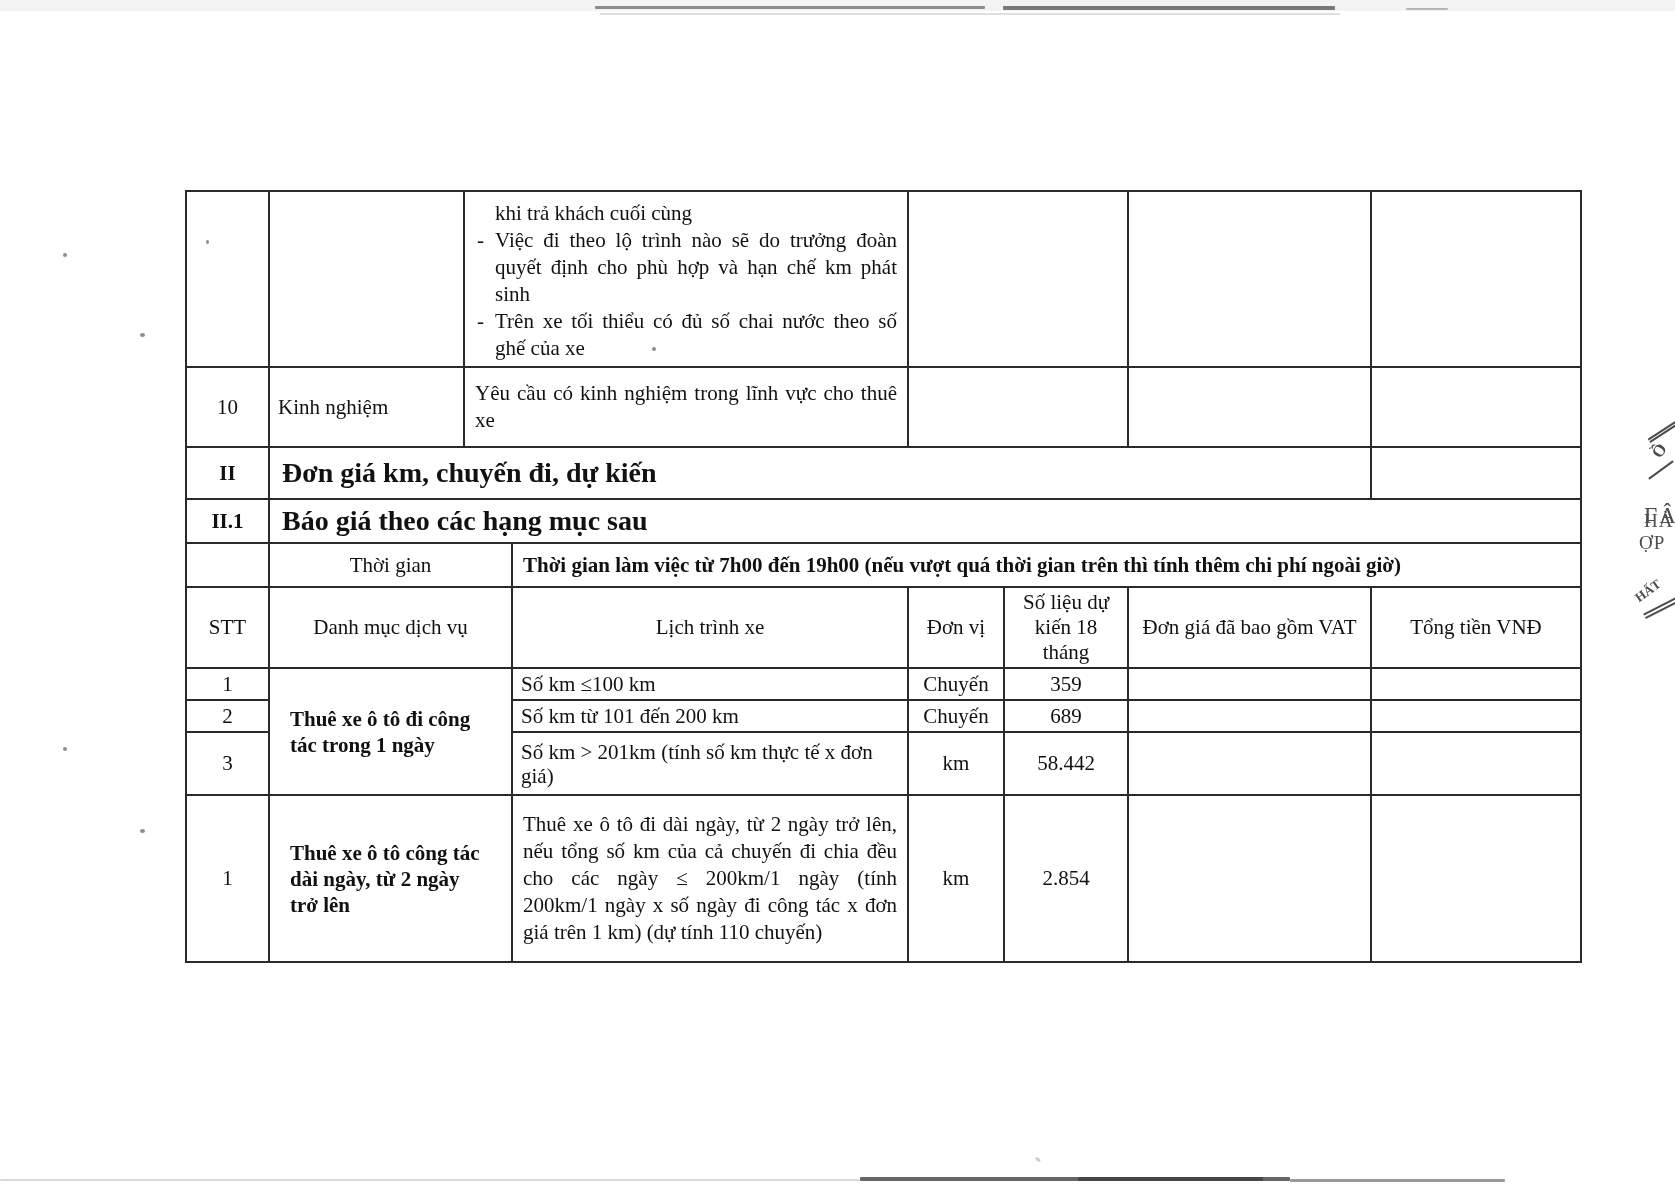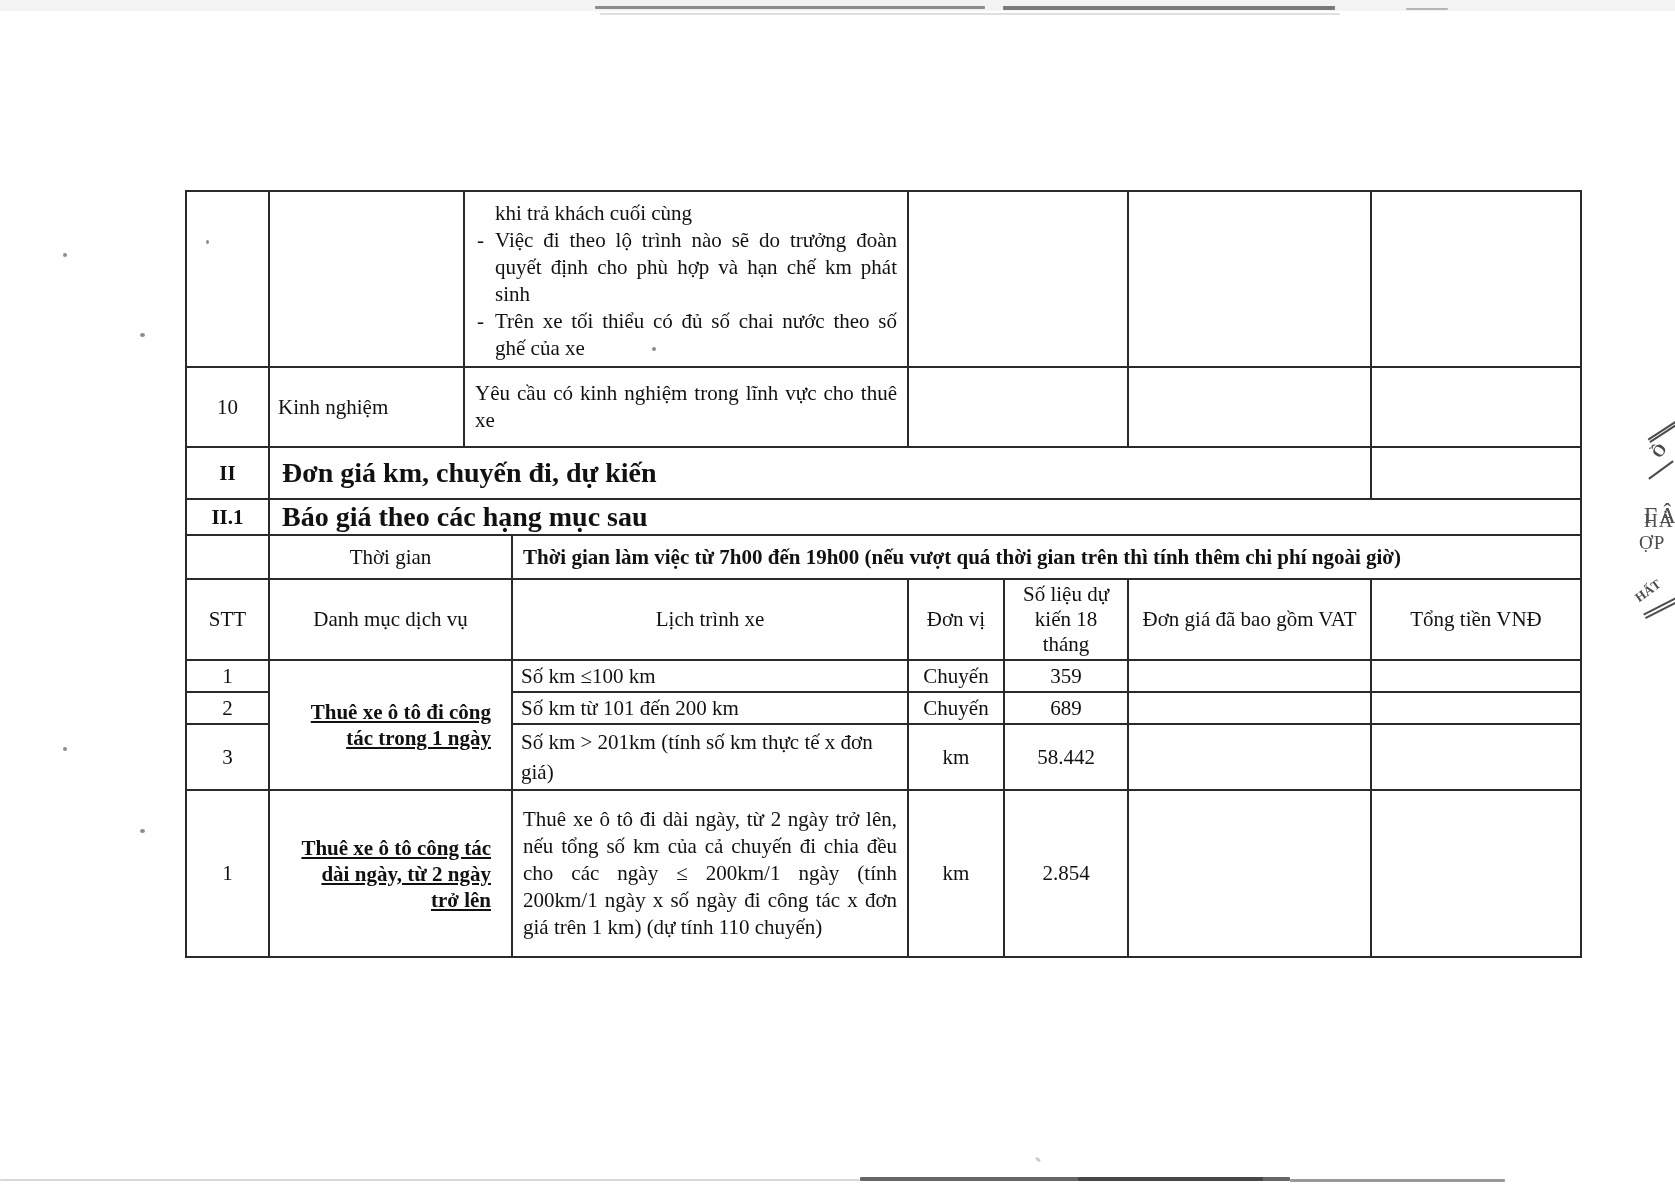--- a/index.html
+++ b/index.html
@@ -67,21 +67,21 @@
   td.center { text-align: center; }
   td.vtop { vertical-align: top; font-family: Liberation Serif, serif; }
   td.bold, .bold { font-weight: bold; }
   td.pad { padding: 2px 8px; }
   td.just { text-align: justify; padding: 4px 10px; line-height: 27px; }
   .cont-cell { padding: 8px 10px 4px 10px; line-height: 27px; text-align: justify; }
   .cont-first { padding-left: 20px; }
   .dash-item { position: relative; padding-left: 20px; }
   .dash-item .dash { position: absolute; left: 2px; top: 0; }
   .section-title { font-size: 28px; padding-left: 12px; }
-  .group-name { line-height: 26px; text-align: right; padding: 2px 20px; text-decoration: underline; }
+  .group-name { line-height: 26px; text-align: left; padding: 2px 20px; }
   .hdr { text-align: center; line-height: 25px; padding: 2px 4px; }
   .time-text { padding-left: 10px; font-weight: bold; }
 </style>
 </head>
 <body>
 
 <div class="page">
 
   <div class="scan-strip-top"></div>
   <div class="streak s1"></div>
@@ -151,21 +151,21 @@
       <td></td>
       <td></td>
     </tr>
 
     <tr style="height:52px">
       <td class="center bold">II</td>
       <td colspan="6" class="bold section-title">Đơn giá km, chuyến đi, dự kiến</td>
       <td></td>
     </tr>
 
-    <tr style="height:36px">
+    <tr style="height:44px">
       <td class="center bold">II.1</td>
       <td colspan="7" class="bold section-title">Báo giá theo các hạng mục sau</td>
     </tr>
 
     <tr style="height:44px">
       <td></td>
       <td colspan="2" class="center">Thời gian</td>
       <td colspan="5" class="time-text">Thời gian làm việc từ 7h00 đến 19h00 (nếu vượt quá thời gian trên thì tính thêm chi phí ngoài giờ)</td>
     </tr>
 
@@ -193,21 +193,21 @@
       <td class="center">2</td>
       <td class="pad">Số km từ 101 đến 200 km</td>
       <td class="center">Chuyến</td>
       <td class="center">689</td>
       <td></td>
       <td></td>
     </tr>
 
     <tr style="height:63px">
       <td class="center">3</td>
-      <td class="pad" style="line-height:30px">Số km &gt; 201km (tính số km thực tế x đơn giá)</td>
+      <td class="pad" style="line-height:24px">Số km &gt; 201km (tính số km thực tế x đơn giá)</td>
       <td class="center">km</td>
       <td class="center">58.442</td>
       <td></td>
       <td></td>
     </tr>
 
     <tr style="height:167px">
       <td class="center">1</td>
       <td colspan="2" class="bold group-name">Thuê xe ô tô công tác dài ngày, từ 2 ngày trở lên</td>
       <td class="just">Thuê xe ô tô đi dài ngày, từ 2 ngày trở lên, nếu tổng số km của cả chuyến đi chia đều cho các ngày ≤ 200km/1 ngày (tính 200km/1 ngày x số ngày đi công tác x đơn giá trên 1 km) (dự tính 110 chuyến)</td>

